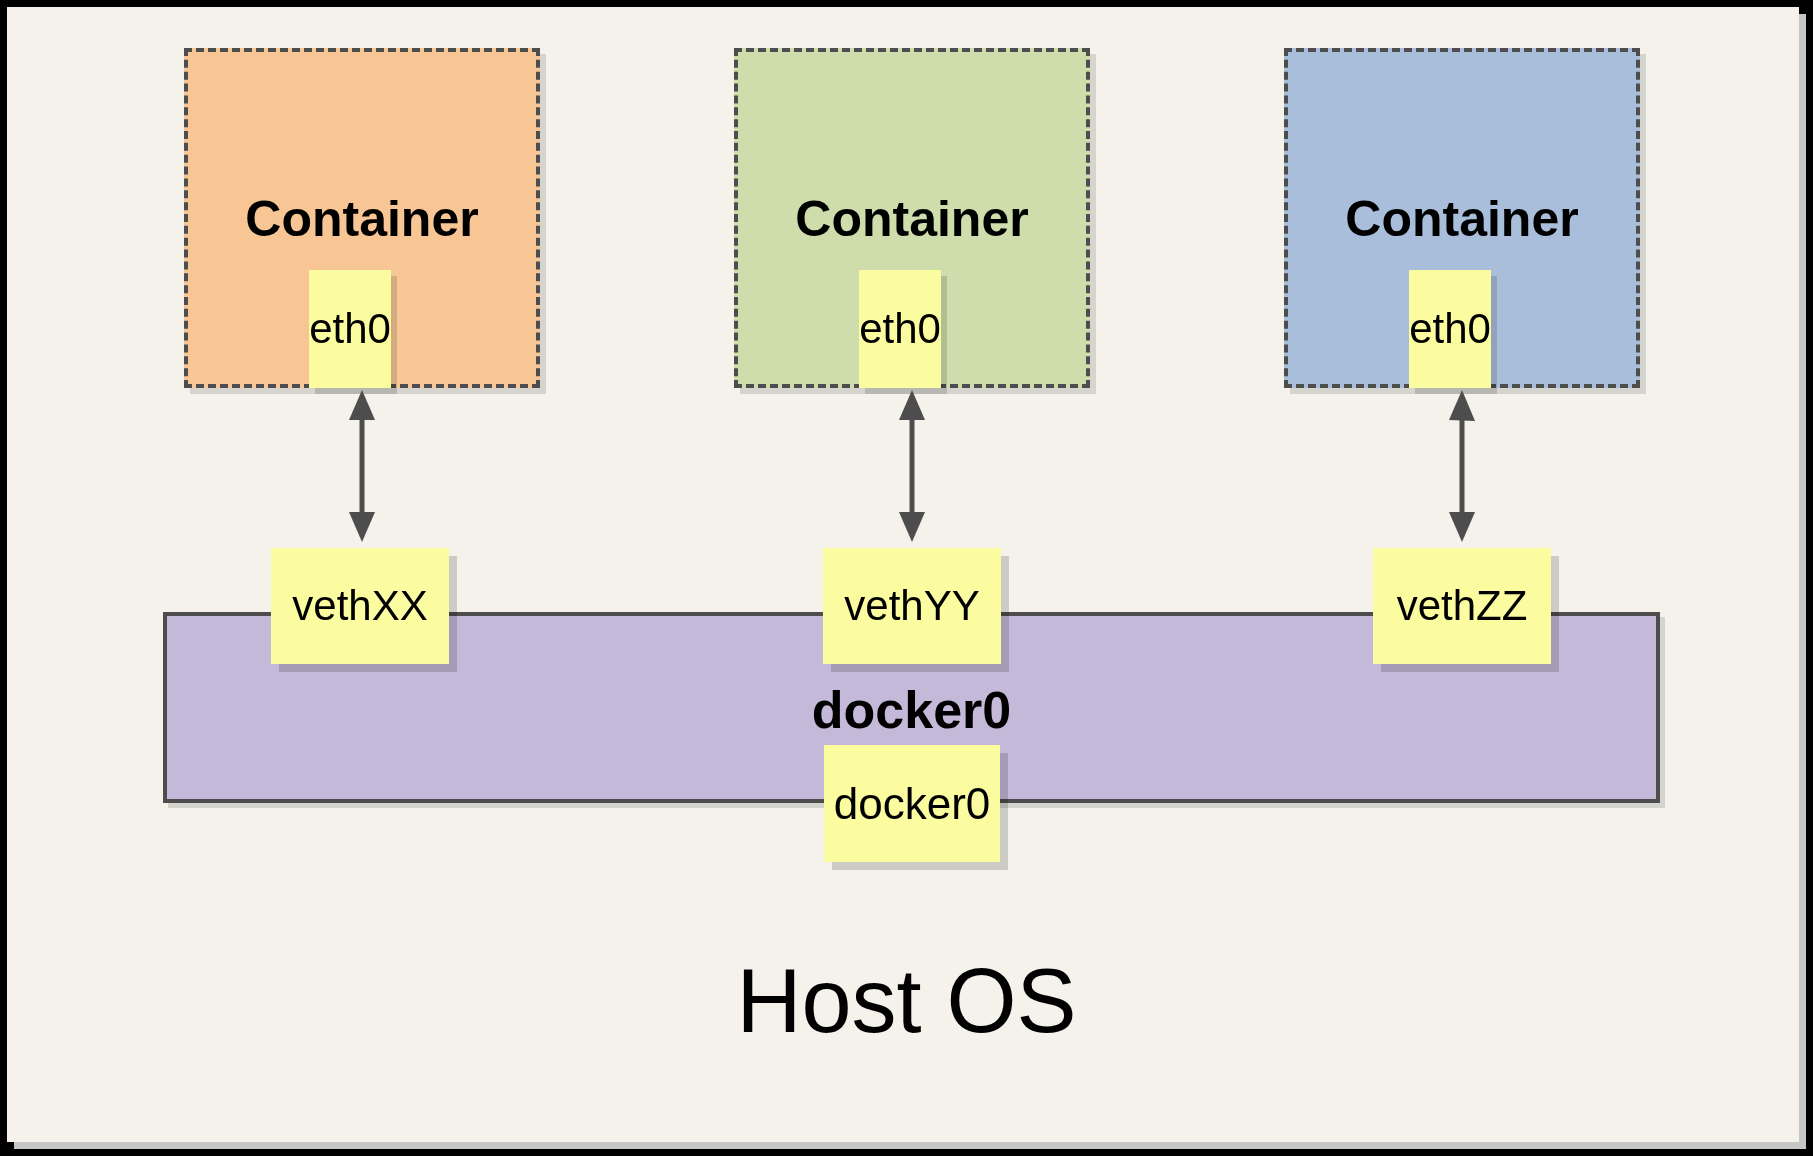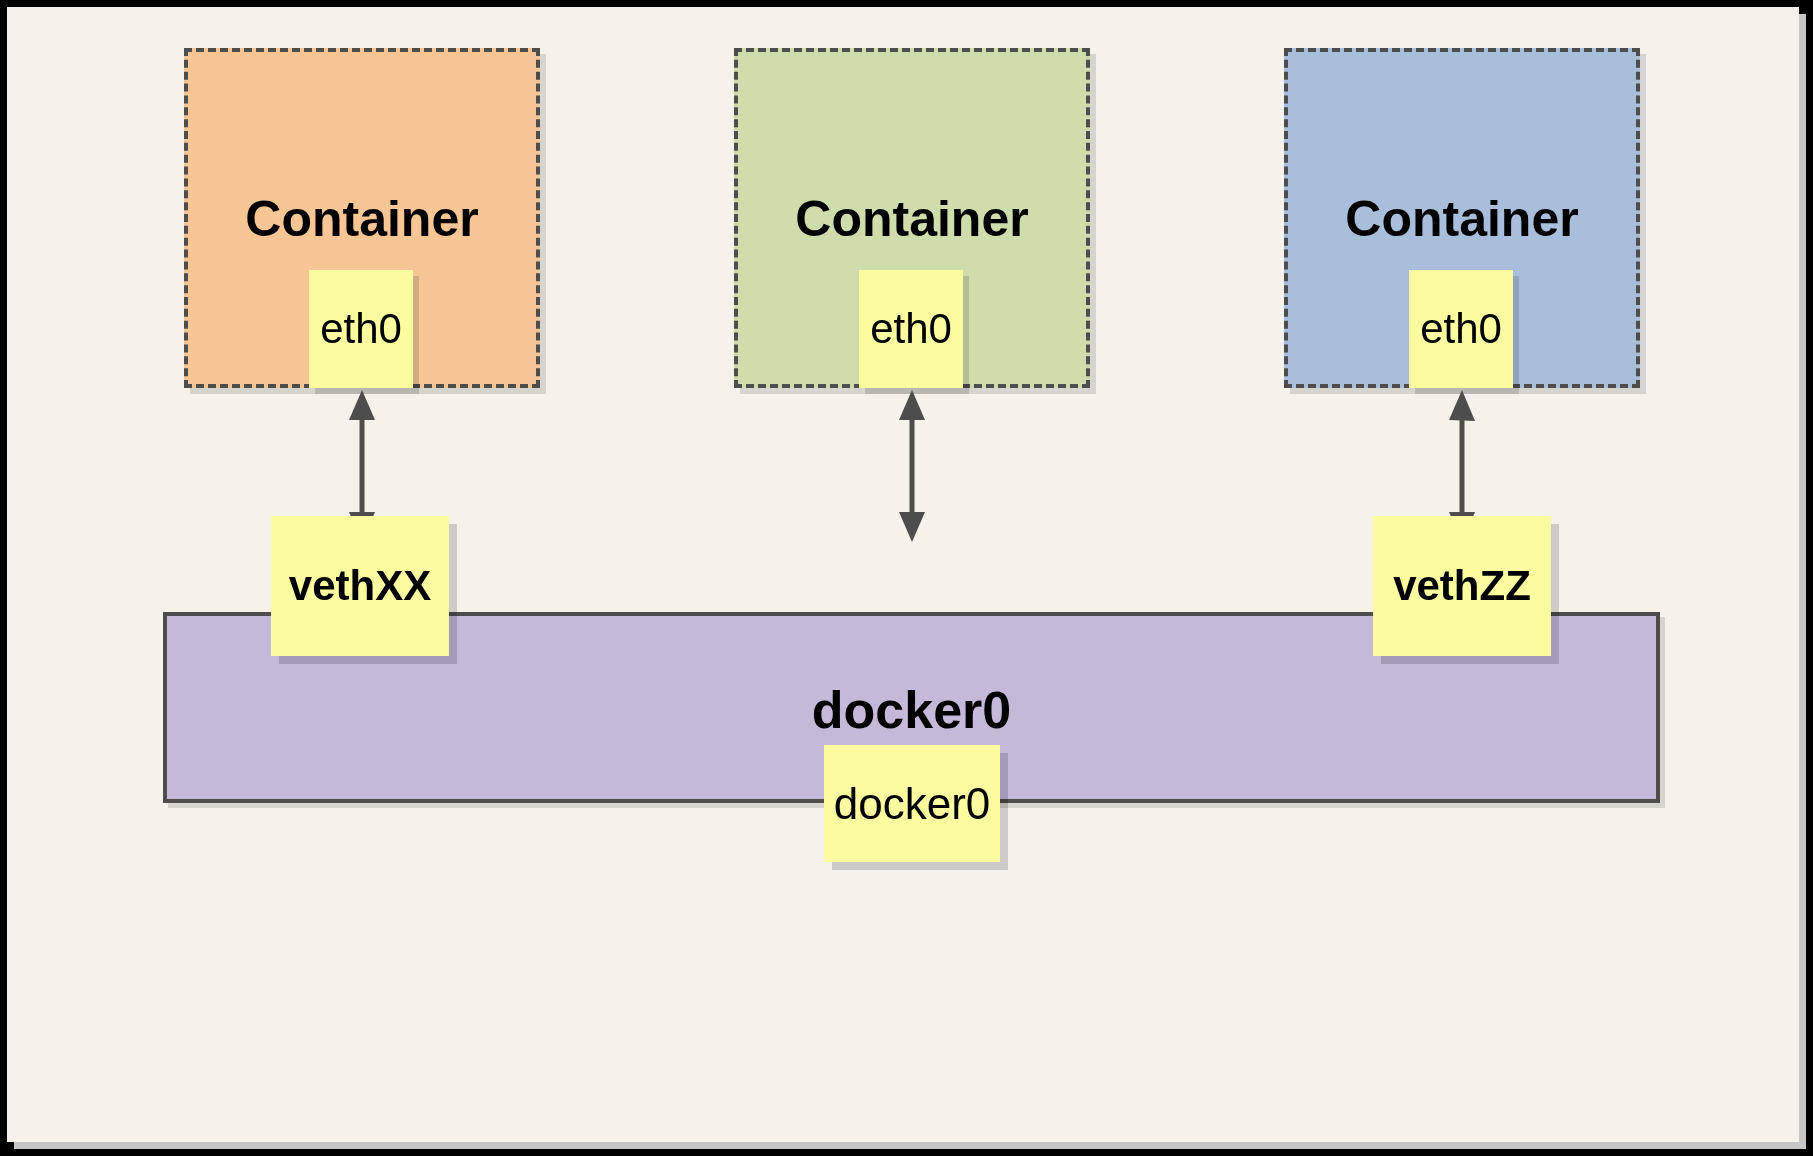--- a/index.html
+++ b/index.html
@@ -54,26 +54,26 @@
     display: flex;
     align-items: center;
     justify-content: center;
     font-size: 42px;
     color: #000;
     box-shadow: 8px 8px 0 rgba(0,0,0,0.16);
     z-index: 6;
   }
   .eth {
     left: 121px; top: 218px;
-    width: 104px; height: 118px;
+    width: 82px; height: 118px;
     box-shadow: 6px 6px 0 rgba(0,0,0,0.14);
   }
   .veth {
-    top: 516px;
-    width: 178px; height: 140px; font-weight: bold;
+    top: 548px;
+    width: 178px; height: 116px;
   }
   .v1 { left: 271px; }
   .v2 { left: 823px; }
   .v3 { left: 1373px; }
   
   .arrow {
     position: absolute;
     top: 390px;
     z-index: 5;
   }
@@ -167,21 +167,25 @@
     <polygon points="18,152 5,122 31,122" fill="#4D4D4D"></polygon>
   </svg>
 
   <div class="bridge-bar" style="background-color: rgb(197, 185, 217);">
     <div class="bridge-label">docker0</div>
   </div>
 
   <div class="note veth v1" style="background-color: rgb(251, 251, 159);">
     <span>vethXX</span>
   </div>
+  <div class="note veth v2" style="background-color: rgb(251, 251, 159);">
+    <span>vethYY</span>
+  </div>
   <div class="note veth v3" style="background-color: rgb(251, 251, 159);">
     <span>vethZZ</span>
   </div>
 
   <div class="note docker0-box" style="background-color: rgb(251, 251, 159);">
     <span>docker0</span>
   </div>
 
+  <div class="host-label">Host OS</div>
 </div>
 
 </body></html>

